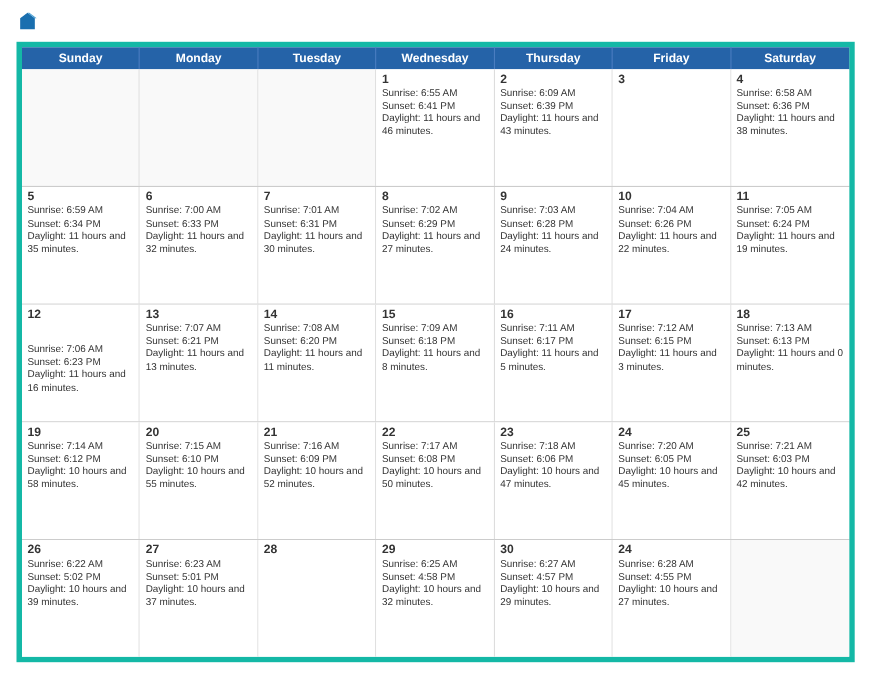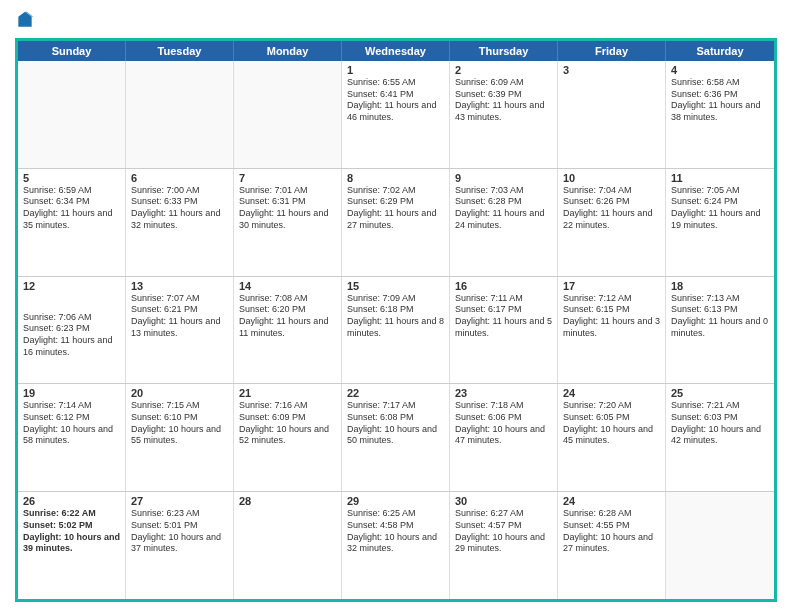--- a/index.html
+++ b/index.html
@@ -43,21 +43,21 @@
       font-weight: normal;
     }
     .subtitle {
       font-size: 14px;
       color: #555;
     }
     .calendar {
       flex: 1;
       display: flex;
       flex-direction: column;
-      border: 3px solid #14b8a6;
+      border: 5px solid #14b8a6;
     }
     .calendar-header {
       display: grid;
       grid-template-columns: repeat(7, 1fr);
       background: #2563a8;
     }
     .calendar-header .day-name {
       color: #fff;
       font-size: 11px;
       font-weight: bold;
@@ -126,22 +126,22 @@
     </div>
     <div class="title-block">
       <div class="month-title"></div>
       <div class="subtitle"></div>
     </div>
   </div>
 
   <div class="calendar">
     <div class="calendar-header">
     <div class="day-name">Sunday</div>
+        <div class="day-name">Monday</div>
         <div class="day-name">Tuesday</div>
-        <div class="day-name">Monday</div>
         <div class="day-name">Wednesday</div>
         <div class="day-name">Thursday</div>
         <div class="day-name">Friday</div>
         <div class="day-name">Saturday</div>
       </div>
     <div class="calendar-body">
     <div class="calendar-row">
           <div class="cell empty"></div>
           <div class="cell empty"></div>
           <div class="cell empty"></div>
@@ -295,21 +295,21 @@
           <div class="cell">
             <div class="day-number">25</div>
             <div class="cell-text" style="white-space: pre-line;">Sunrise: 7:21 AM
 Sunset: 6:03 PM
 Daylight: 10 hours and 42 minutes.</div>
           </div>
         </div>
         <div class="calendar-row">
           <div class="cell">
             <div class="day-number">26</div>
-            <div class="cell-text" style="white-space: pre-line; font-weight: bold;">Sunrise: 6:22 AM
+            <div class="cell-text" style="white-space: pre-line;">Sunrise: 6:22 AM
 Sunset: 5:02 PM
 Daylight: 10 hours and 39 minutes.</div>
           </div>
           <div class="cell">
             <div class="day-number">27</div>
             <div class="cell-text" style="white-space: pre-line;">Sunrise: 6:23 AM
 Sunset: 5:01 PM
 Daylight: 10 hours and 37 minutes.</div>
           </div>
           <div class="cell">

